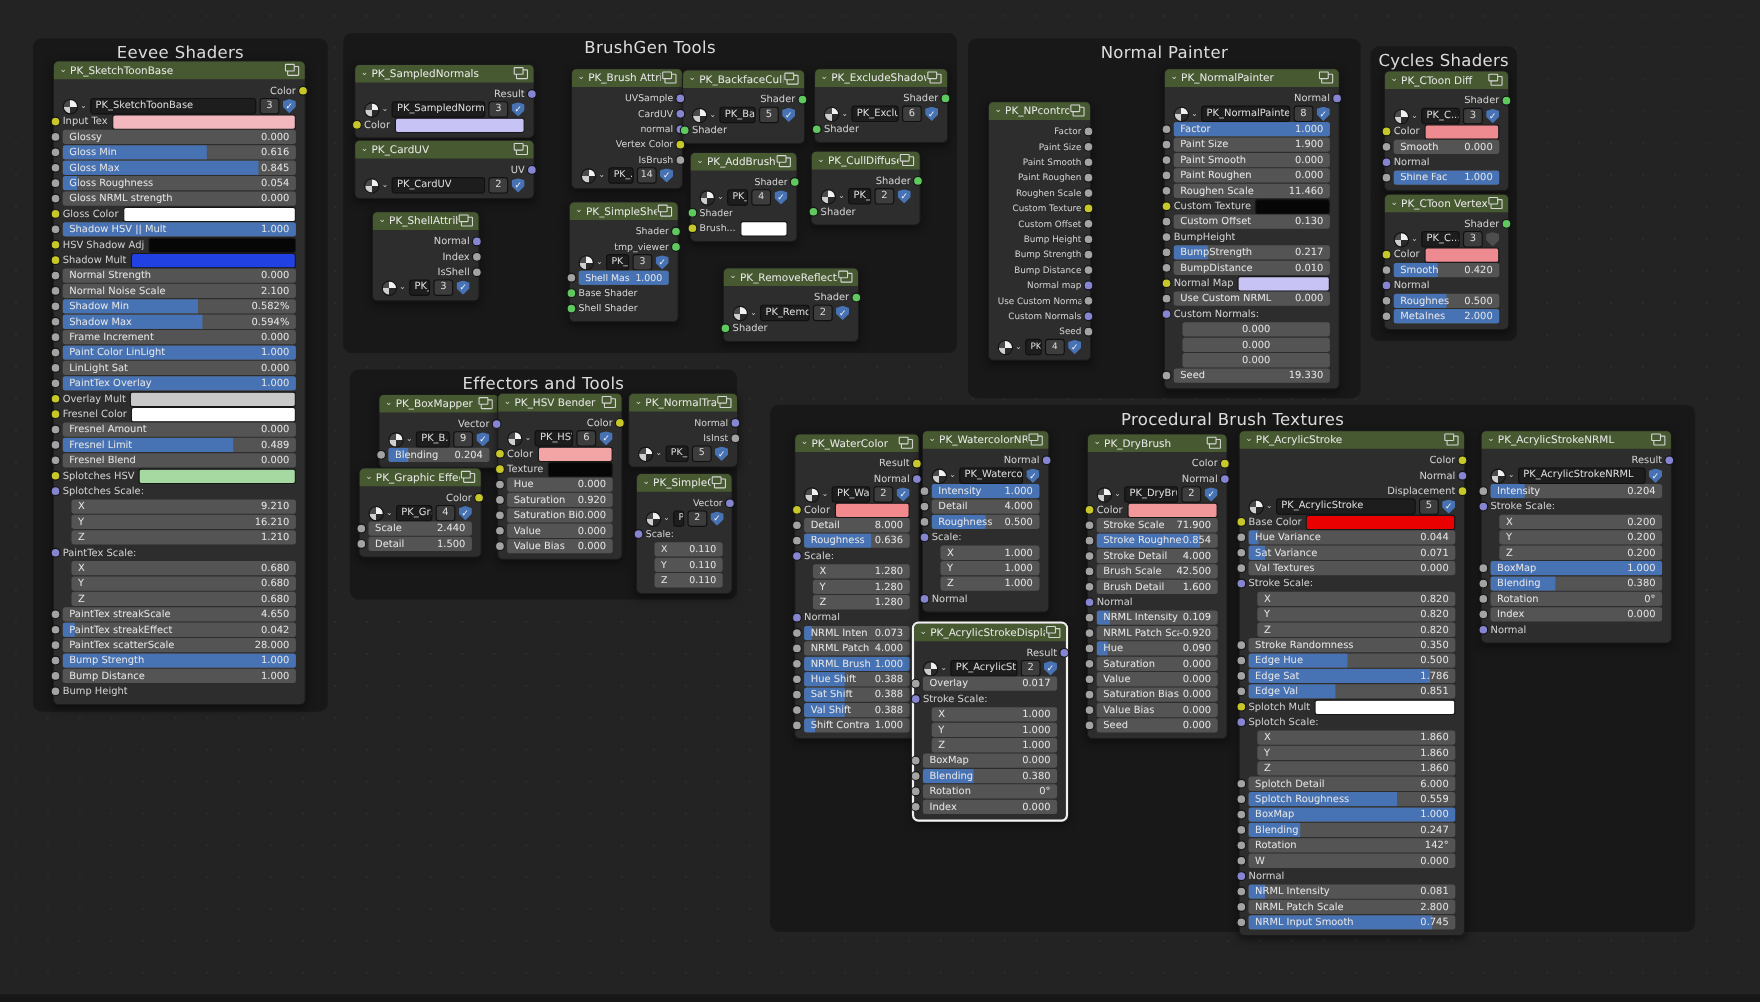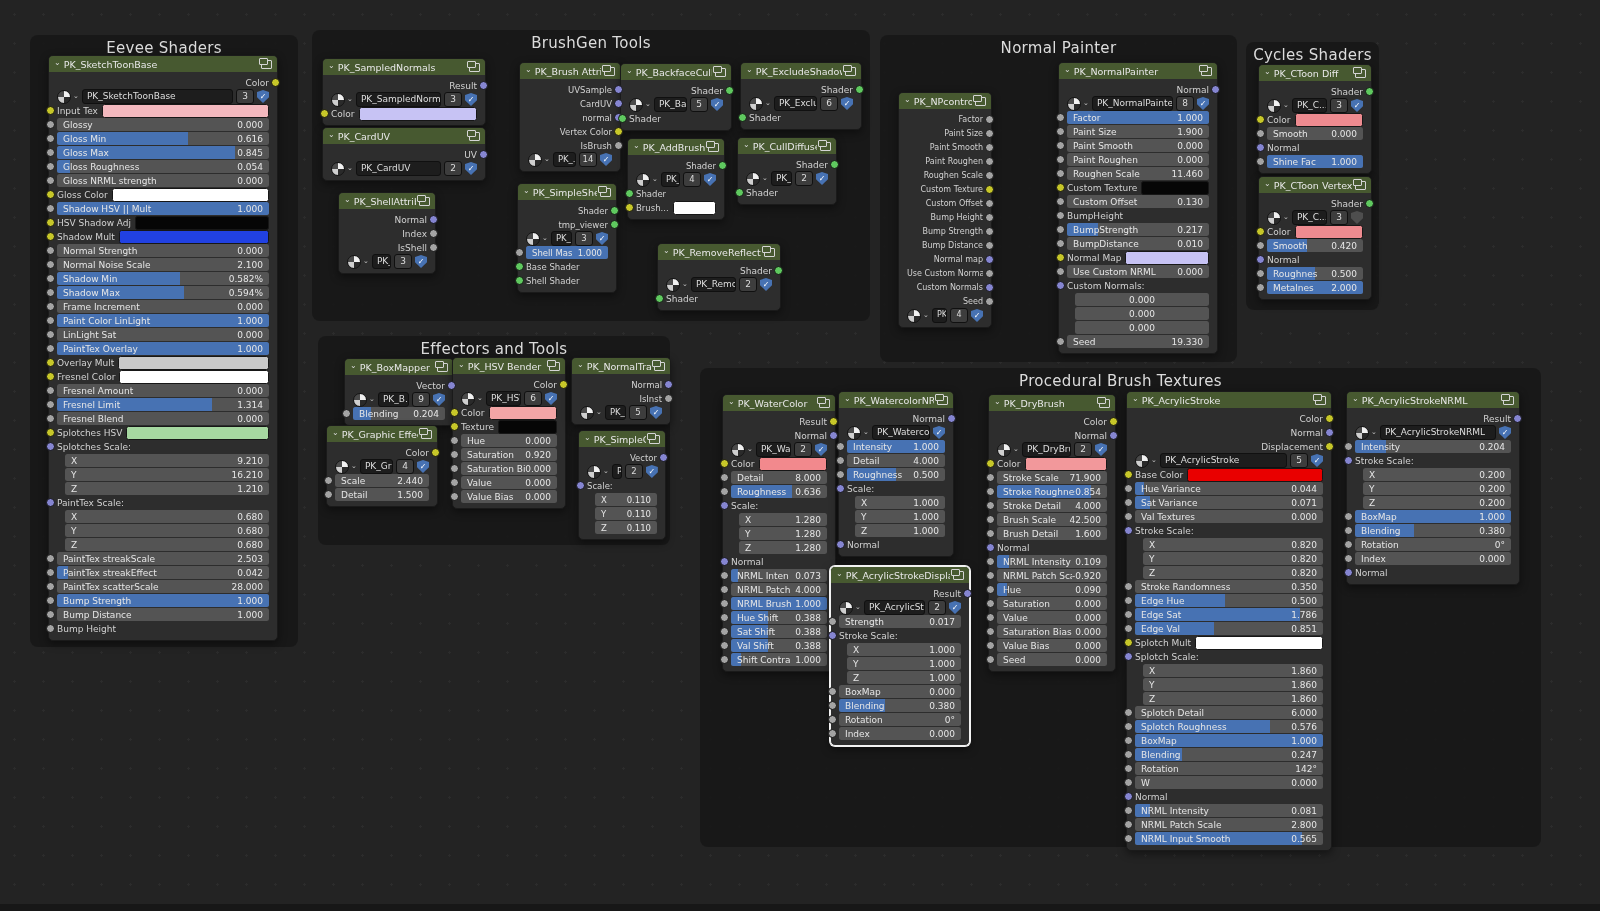--- a/index.html
+++ b/index.html
@@ -225,21 +225,21 @@
             <span class="fill" style="width: 0%;"></span>
             <span class="lbl">Fresnel Amount</span>
             <span class="val">0.000</span>
           </div>
         </div>
         <div class="row">
           <span class="socket sl" style="background: rgb(163, 163, 163);"></span>
           <div class="slider">
             <span class="fill" style="width: 73%;"></span>
             <span class="lbl">Fresnel Limit</span>
-            <span class="val">1.314</span>
+            <span class="val">0.489</span>
           </div>
         </div>
         <div class="row">
           <span class="socket sl" style="background: rgb(163, 163, 163);"></span>
           <div class="slider">
             <span class="fill" style="width: 0%;"></span>
             <span class="lbl">Fresnel Blend</span>
             <span class="val">0.000</span>
           </div>
         </div>
@@ -290,21 +290,21 @@
           <div class="slider">
             <span class="lbl">Z</span>
             <span class="val">0.680</span>
           </div>
         </div>
         <div class="row">
           <span class="socket sl" style="background: rgb(163, 163, 163);"></span>
           <div class="slider">
             <span class="fill" style="width: 0%;"></span>
             <span class="lbl">PaintTex streakScale</span>
-            <span class="val">2.503</span>
+            <span class="val">4.650</span>
           </div>
         </div>
         <div class="row">
           <span class="socket sl" style="background: rgb(163, 163, 163);"></span>
           <div class="slider">
             <span class="fill" style="width: 5%;"></span>
             <span class="lbl">PaintTex streakEffect</span>
             <span class="val">0.042</span>
           </div>
         </div>
@@ -1605,21 +1605,21 @@
             <span class="fill" style="width: 0%;"></span>
             <span class="lbl">Splotch Detail</span>
             <span class="val">6.000</span>
           </div>
         </div>
         <div class="row">
           <span class="socket sl" style="background: rgb(163, 163, 163);"></span>
           <div class="slider">
             <span class="fill" style="width: 72%;"></span>
             <span class="lbl">Splotch Roughness</span>
-            <span class="val">0.576</span>
+            <span class="val">0.559</span>
           </div>
         </div>
         <div class="row">
           <span class="socket sl" style="background: rgb(163, 163, 163);"></span>
           <div class="slider">
             <span class="fill" style="width: 100%;"></span>
             <span class="lbl">BoxMap</span>
             <span class="val">1.000</span>
           </div>
         </div>
@@ -1665,21 +1665,21 @@
             <span class="fill" style="width: 0%;"></span>
             <span class="lbl">NRML Patch Scale</span>
             <span class="val">2.800</span>
           </div>
         </div>
         <div class="row">
           <span class="socket sl" style="background: rgb(163, 163, 163);"></span>
           <div class="slider">
             <span class="fill" style="width: 89%;"></span>
             <span class="lbl">NRML Input Smooth</span>
-            <span class="val">0.565</span>
+            <span class="val">0.745</span>
           </div>
         </div>
       </div>
     </div>
     <div class="node" style="left: 1346px; top: 391px; width: 172px;">
       <div class="node-header">
         <span class="hdr-chevron">⌄</span>
         <span class="hdr-title">PK_AcrylicStrokeNRML</span>
         <span class="grp-icon"></span>
       </div>
@@ -1777,21 +1777,21 @@
           <span class="sphere"></span>
           <span class="grp-caret">⌄</span>
           <span class="name-field">PK_AcrylicStroke...</span>
           <span class="badge">2</span>
           <span class="shield">✓</span>
         </div>
         <div class="row">
           <span class="socket sl" style="background: rgb(163, 163, 163);"></span>
           <div class="slider">
             <span class="fill" style="width: 0%;"></span>
-            <span class="lbl">Strength</span>
+            <span class="lbl">Overlay</span>
             <span class="val">0.017</span>
           </div>
         </div>
         <div class="row">
           <span class="socket sl" style="background: rgb(133, 133, 209);"></span>
           <span class="in-label">Stroke Scale:</span>
         </div>
         <div class="row vecsub">
           <div class="slider">
             <span class="lbl">X</span>

